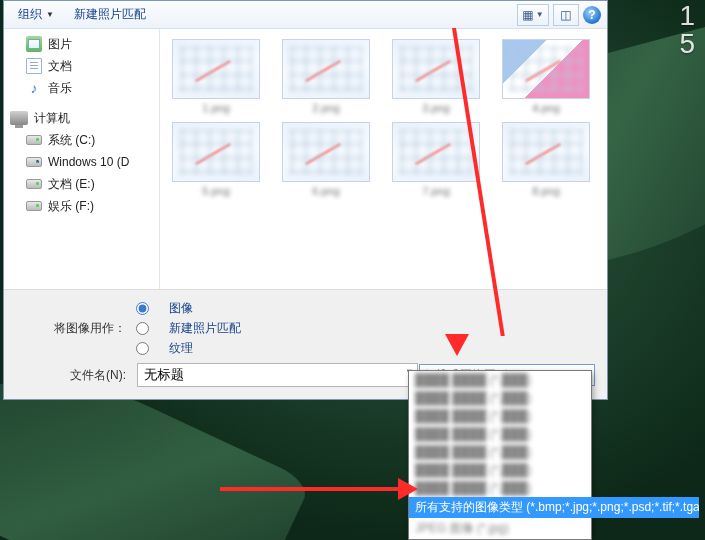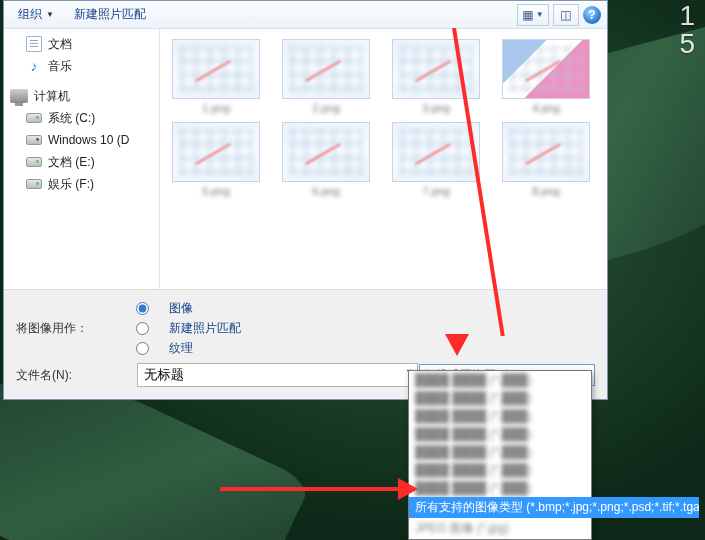--- a/index.html
+++ b/index.html
@@ -122,21 +122,21 @@
 .thumb .img::after { content:''; position:absolute; inset:6px; background: repeating-linear-gradient(0deg, rgba(180,200,220,.25) 0 6px, transparent 6px 14px), repeating-linear-gradient(90deg, rgba(180,200,220,.25) 0 6px, transparent 6px 14px); filter: blur(2px); }
 .thumb.special .img { background: linear-gradient(135deg, #a8c8f0 30%, #ffffff 30% 55%, #f090c0 55%); }
 .thumb .cap { font-size: 11px; color: #333; filter: blur(2px); opacity: .7; }
 
 .bottom {
   background: #f0f0f0;
   border-top: 1px solid #dcdcdc;
   padding: 10px 12px 12px;
 }
 .row { display: flex; align-items: center; margin-bottom: 6px; }
-.lab { width: 120px; text-align: left; padding-right: 10px; color: #333; }
+.lab { width: 120px; text-align: right; padding-right: 10px; color: #333; }
 .radios { display: flex; flex-direction: column; gap: 3px; }
 .radio { display: flex; align-items: center; gap: 20px; color: #15428b; }
 .radio input { accent-color: #3a7ad0; }
 .filename-row { display: flex; align-items: center; gap: 1px; margin-top: 6px; }
 .fn-input {
   flex: 1;
   height: 24px;
   border: 1px solid #b5b5b5;
   padding: 0 20px 0 6px;
   background: #fff;
@@ -237,20 +237,24 @@
     <div class="viewbtn" style="width:26px">
       <span>◫</span>
     </div>
     <div class="helpicn">
       <span>?</span>
     </div>
   </div>
 
   <div class="midarea">
     <div class="sidebar">
+      <div class="tree-item">
+        <span class="ticon ico-pic"></span>
+        <span>图片</span>
+      </div>
       <div class="tree-item">
         <span class="ticon ico-doc"></span>
         <span>文档</span>
       </div>
       <div class="tree-item">
         <span class="ticon ico-mus">♪</span>
         <span>音乐</span>
       </div>
 
       <div class="tree-item root">

